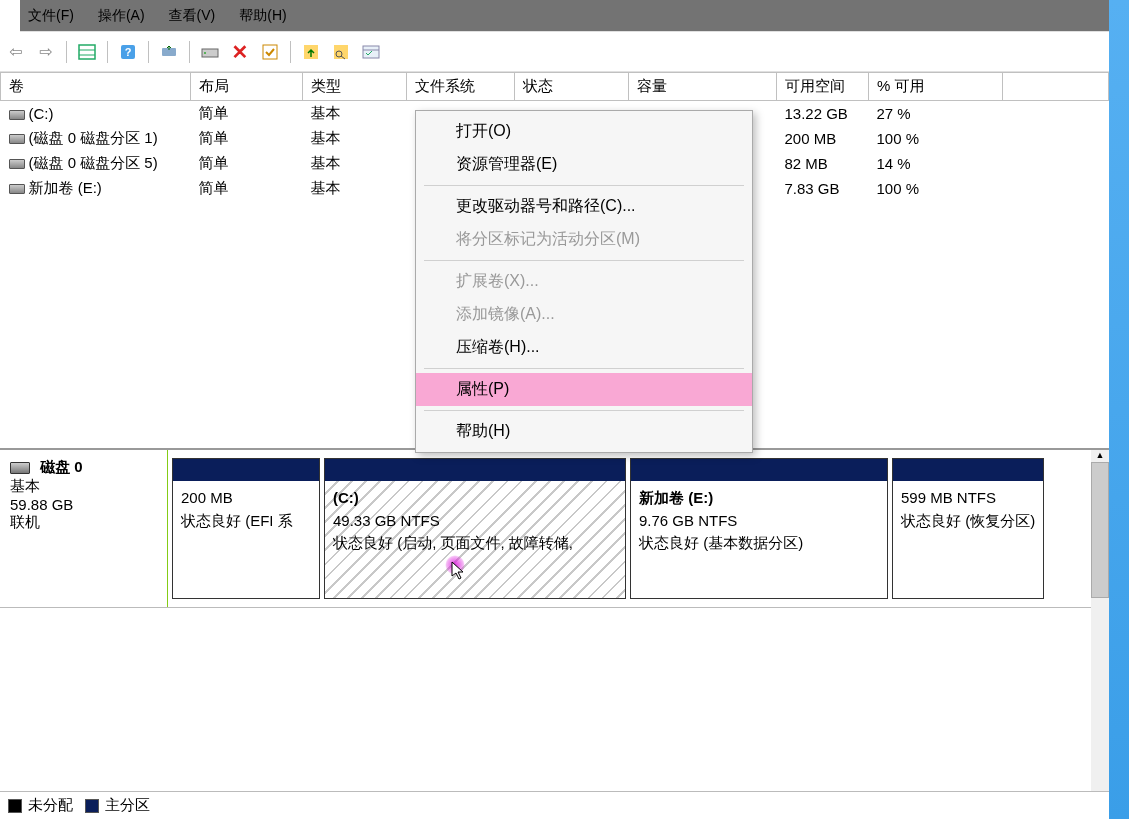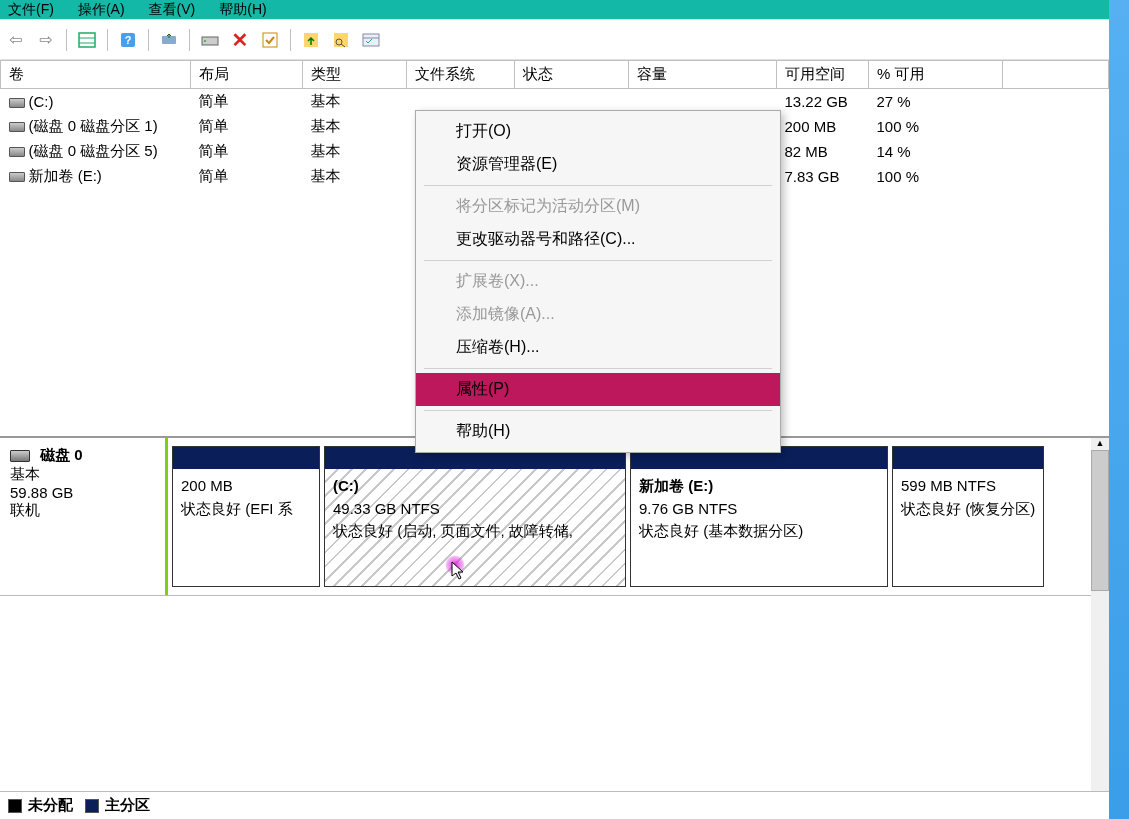--- a/index.html
+++ b/index.html
@@ -11,24 +11,25 @@
   height: 819px;
   overflow: hidden;
   position: relative;
 }
 
 
 .menubar {
   display: flex;
   padding: 4px 8px;
   gap: 24px;
-  background: #14b8a6;
+  background: #737373;
   border-bottom: 1px solid #e0e0e0;
-  height: 20px;
+  height: 32px;
   align-items: center;
+  margin-left: 20px;
 }
 .menubar-item { cursor: default; }
 
 
 .toolbar {
   display: flex;
   align-items: center;
   padding: 6px 4px;
   gap: 6px;
   background: #fff;
@@ -92,21 +93,21 @@
 }
 .disk-row {
   display: flex;
   border-bottom: 1px solid #bbb;
   min-height: 150px;
   align-items: stretch;
 }
 .disk-label {
   width: 168px;
   padding: 8px 10px;
-  border-right: 3px solid #84cc16;
+  border-right: 1px solid #84cc16;
   font-size: 15px;
 }
 .disk-label .disk-icon {
   display: inline-block;
   width: 20px;
   height: 12px;
   background: linear-gradient(#ccc, #777);
   border: 1px solid #333;
   border-radius: 1px;
   margin-right: 6px;
@@ -173,48 +174,47 @@
 
 
 .legend {
   display: flex;
   align-items: center;
   gap: 6px;
   padding: 4px 8px;
   font-size: 15px;
   border-top: 1px solid #bbb;
   height: 28px;
-  font-weight: bold;
 }
 .legend-swatch {
   display: inline-block;
   width: 14px;
   height: 14px;
   border: 1px solid #555;
 }
 
 
 .context-menu {
   position: absolute;
   top: 110px;
   left: 415px;
-  width: 366px;
+  width: 338px;
   background: #f6f6f6;
   border: 1px solid #aaa;
   box-shadow: 3px 3px 8px rgba(0,0,0,0.25);
   padding: 4px 0;
   z-index: 100;
 }
 .cm-item {
   padding: 6px 18px 6px 40px;
   font-size: 16px;
   cursor: default;
 }
 .cm-item.disabled { color: #999; }
-.cm-item.highlighted { background: #be185d; }
+.cm-item.highlighted { background: #f9a8d4; }
 .cm-sep {
   height: 1px;
   background: #d0d0d0;
   margin: 4px 8px;
 }
 
 
 .cursor {
   position: absolute;
   top: 555px;
@@ -439,22 +439,22 @@
   </div>
 
 </div>
 
 <div class="right-strip"></div>
 
 <div class="context-menu">
   <div class="cm-item">打开(O)</div>
   <div class="cm-item">资源管理器(E)</div>
   <div class="cm-sep"></div>
+  <div class="cm-item">更改驱动器号和路径(C)...</div>
   <div class="cm-item disabled">将分区标记为活动分区(M)</div>
-  <div class="cm-item">更改驱动器号和路径(C)...</div>
   <div class="cm-sep"></div>
   <div class="cm-item disabled">扩展卷(X)...</div>
   <div class="cm-item disabled">添加镜像(A)...</div>
   <div class="cm-item">压缩卷(H)...</div>
   <div class="cm-sep"></div>
   <div class="cm-item highlighted">属性(P)</div>
   <div class="cm-sep"></div>
   <div class="cm-item">帮助(H)</div>
 </div>
 

